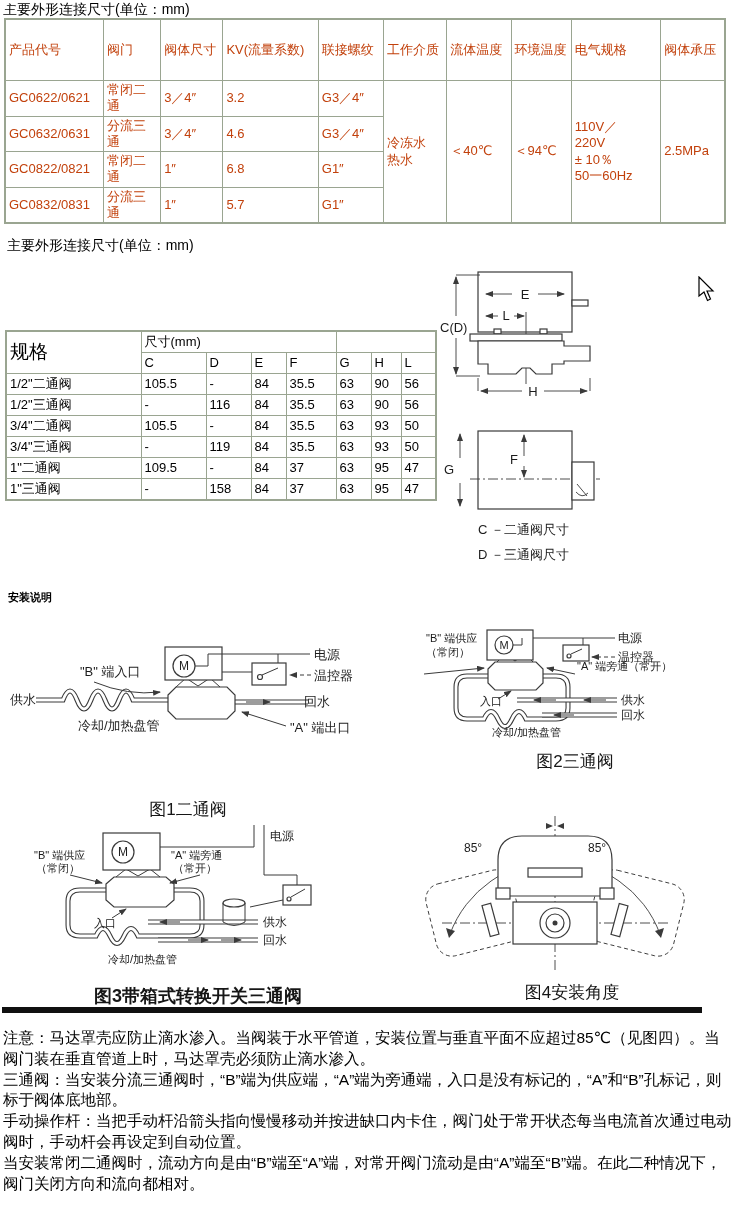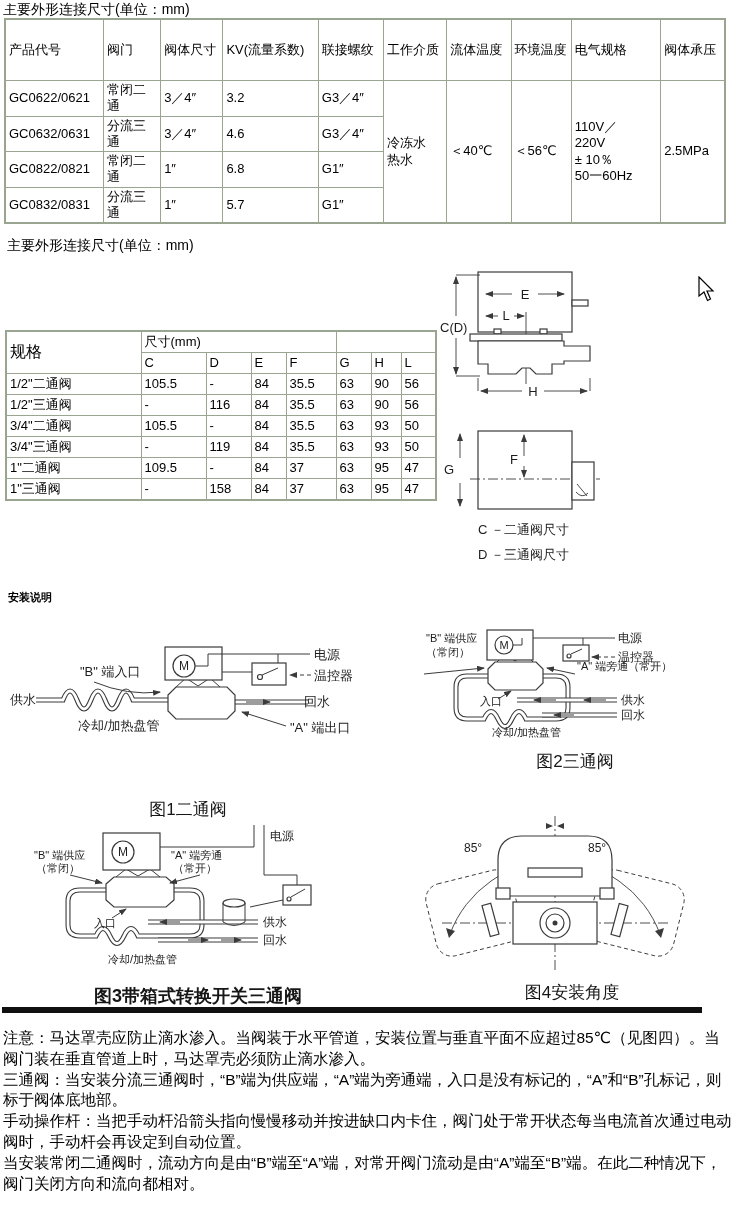--- a/index.html
+++ b/index.html
@@ -1,21 +1,21 @@
 <!DOCTYPE html>
 <html><head>
 <meta charset="utf-8">
 <style>
   html,body{margin:0;padding:0;background:#fff;}
   #page{position:relative;width:732px;height:1206px;background:#fff;overflow:hidden;
         font-family:"Liberation Sans","DejaVu Sans",sans-serif;color:#111;border-radius:21px;}
   .title{position:absolute;font-size:14px;color:#000;}
   table{border-collapse:collapse;table-layout:fixed;background:#fff;}
   #spec-table{position:absolute;left:4px;top:18px;width:722px;font-size:13px;border:2px solid #9aa591;}
-  #spec-table td{border:1px solid #9aa591;padding:1px 3px;vertical-align:middle;line-height:1.25;overflow:hidden;color:#000000;}
+  #spec-table td{border:1px solid #9aa591;padding:1px 3px;vertical-align:middle;line-height:1.25;overflow:hidden;color:#c2410c;}
   #spec-table tr.hd td{height:58px;}
   #spec-table tr.dr td{height:32px;}
   #dim-table{position:absolute;left:5px;top:330px;width:430px;font-size:13px;border:2px solid #9aa591;}
   #dim-table td{border:1px solid #9aa591;padding:0 3px;line-height:1.3;height:20px;overflow:hidden;color:#000;}
   .pre{white-space:pre-line;}
   .figsvg{position:absolute;}
   .figcap{position:absolute;text-align:center;font-size:17px;color:#161616;}
   .figcap.bold{font-weight:bold;font-size:18px;}
   #install-heading{position:absolute;left:8px;top:590px;font-size:11px;font-weight:bold;color:#000;}
   #black-bar{position:absolute;left:2px;top:1007px;width:700px;height:6px;background:#101010;}
@@ -67,21 +67,21 @@
     </tr>
     <tr class="dr">
       <td>GC0622/0621</td>
       <td>常闭二通</td>
       <td>3／4″</td>
       <td>3.2</td>
       <td>G3／4″</td>
       <td rowspan="4" class="pre">冷冻水
 热水</td>
       <td rowspan="4">＜40℃</td>
-      <td rowspan="4">＜56℃</td>
+      <td rowspan="4">＜94℃</td>
       <td rowspan="4" class="pre">110V／
 220V
 ± 10％
 50一60Hz</td>
       <td rowspan="4">2.5MPa</td>
     </tr>
     <tr class="dr">
       <td>GC0632/0631</td>
       <td>分流三通</td>
       <td>3／4″</td>
@@ -113,21 +113,21 @@
         <col style="width:65px">
         <col style="width:45px">
         <col style="width:35px">
       <col style="width:50px">
         <col style="width:35px">
         <col style="width:30px">
         <col style="width:35px">
     </colgroup>
     <tbody>
         <tr>
-      <td rowspan="2" style="font-size:16px;">规格</td>
+      <td rowspan="2" style="font-size:19px;">规格</td>
       <td colspan="4">尺寸(mm)</td>
       <td colspan="3"></td>
     </tr>
     <tr>
       <td>C</td>
       <td>D</td>
       <td>E</td>
       <td>F</td>
       <td>G</td>
       <td>H</td>

